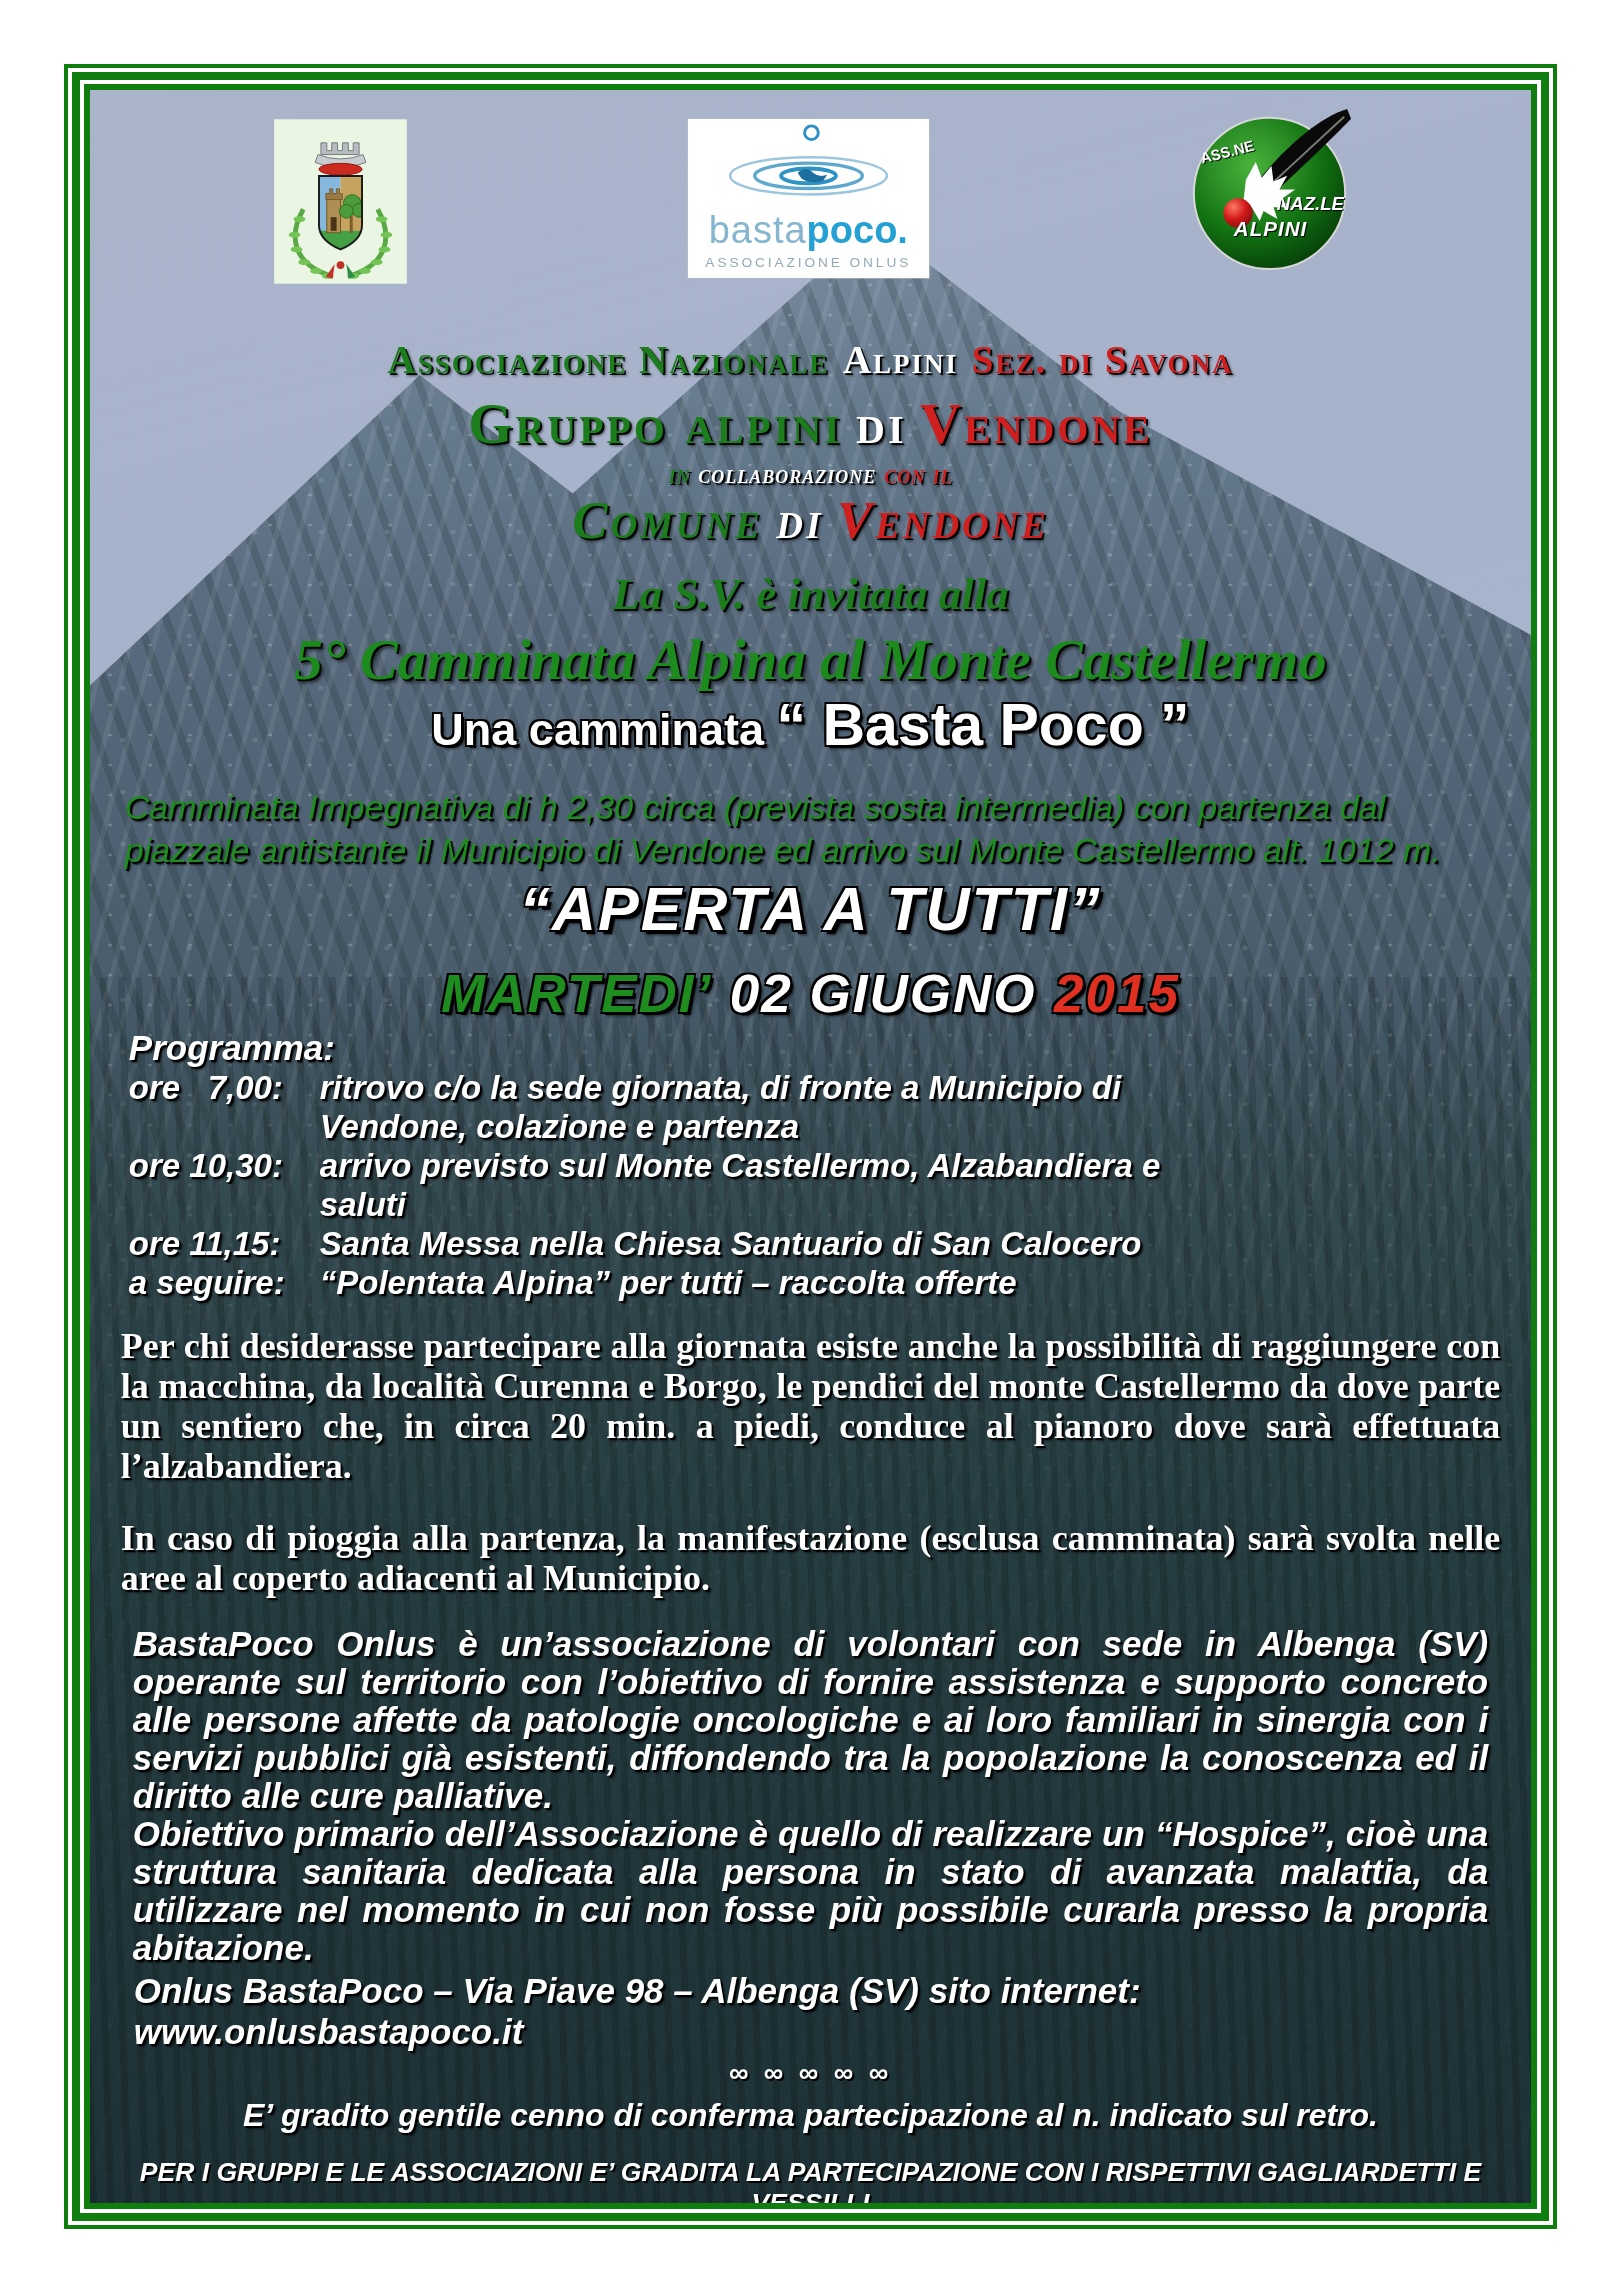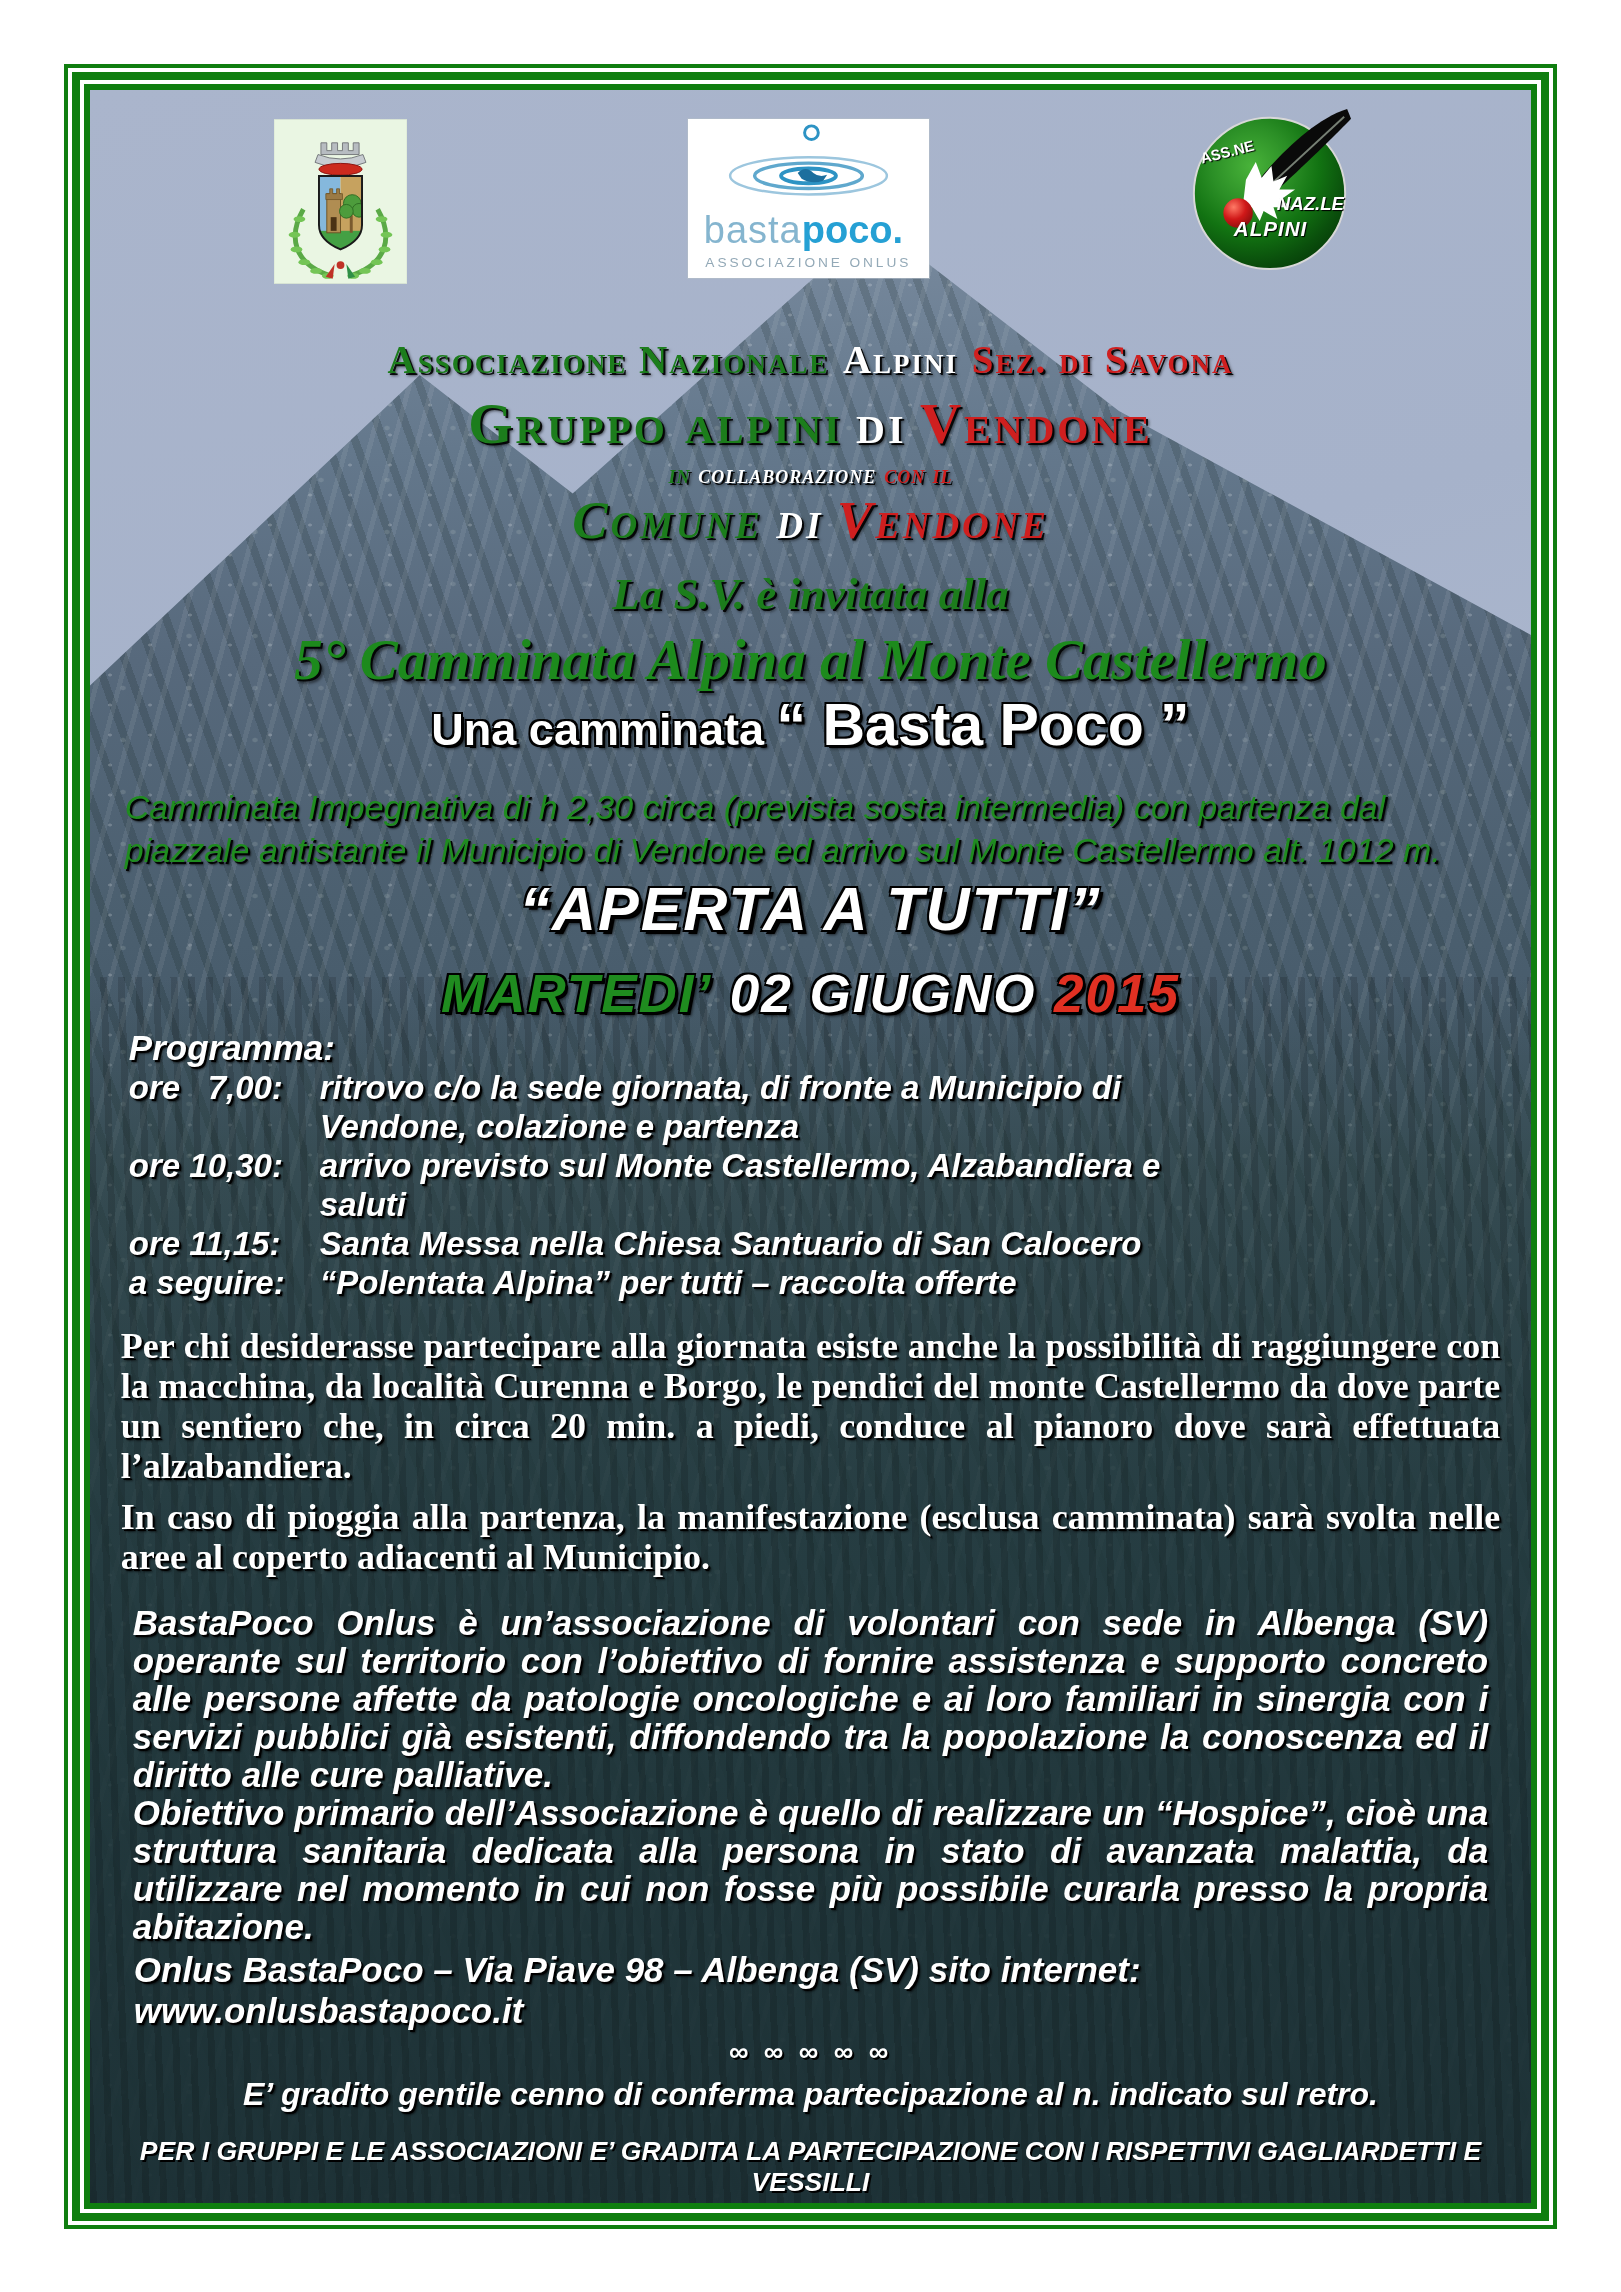--- a/index.html
+++ b/index.html
@@ -56,21 +56,21 @@
   
   .content{position:absolute;inset:0;}
   .logos-row{position:relative;height:167px;margin-top:29px;}
   
   .crest{position:absolute;left:184px;top:0;width:133px;height:165px;}
   
   .bastapoco{
     position:absolute;left:598px;top:0;width:241px;height:159px;background:#ffffff;
     box-shadow:0 0 0 1px rgba(180,190,200,.6);
   }
-  .bp-text{position:absolute;left:16px;right:0;bottom:29px;text-align:left;line-height:1;}
+  .bp-text{position:absolute;left:0;right:0;bottom:29px;text-align:center;line-height:1;}
   .bp-basta{font-size:38px;color:#85b5cf;letter-spacing:1px;}
   .bp-poco{font-size:38px;color:#25a0d4;font-weight:bold;}
   .bp-sub{position:absolute;left:0;right:0;bottom:7.8px;text-align:center;font-size:13.7px;color:#93a9b7;letter-spacing:2.9px;}
   
   .ana{position:absolute;left:1097px;top:-13.7px;width:167px;height:167px;}
   .ana-top{position:absolute;left:13.7px;top:39px;color:#fff;font-weight:bold;font-size:14.7px;transform:rotate(-14deg);text-shadow:1px 1px 1px #000;}
   .ana-mid{position:absolute;right:9.8px;bottom:57px;color:#fff;font-weight:bold;font-size:18.6px;font-style:italic;text-shadow:1px 1px 1px #000;}
   .ana-bot{position:absolute;left:47px;bottom:31px;color:#fff;font-weight:bold;font-size:20.6px;font-style:italic;letter-spacing:1px;text-shadow:1px 1px 1px #000;}
   
   .caps-line{
@@ -131,21 +131,21 @@
   }
   .prog-time{white-space:pre-wrap;}
   .prog-note{font-size:27.4px;line-height:33px;}
   
   .para-serif{
     font-family:"Liberation Serif",serif;font-weight:bold;color:#fff;
     font-size:36px;line-height:40px;text-align:justify;padding:0 31px;
     text-shadow:2px 2px 0 #000,2.9px 2.9px 2px rgba(0,0,0,.55);
   }
   .p1{margin-top:23.5px;}
-  .p2{margin-top:11px;}
+  .p2{margin-top:32px;}
   .para-sans{
     font-weight:bold;font-style:italic;color:#fff;
     font-size:35px;line-height:38px;text-align:justify;padding:0 43px;
     text-shadow:2px 2px 0 #000,2.9px 2.9px 2px rgba(0,0,0,.55);
   }
   .p3{margin-top:27.4px;}
   .p5{
     margin-top:2.9px;padding-left:44px;font-weight:bold;font-style:italic;color:#fff;
     font-size:35px;line-height:41px;
     text-shadow:2px 2px 0 #000,2.9px 2.9px 2px rgba(0,0,0,.55);

